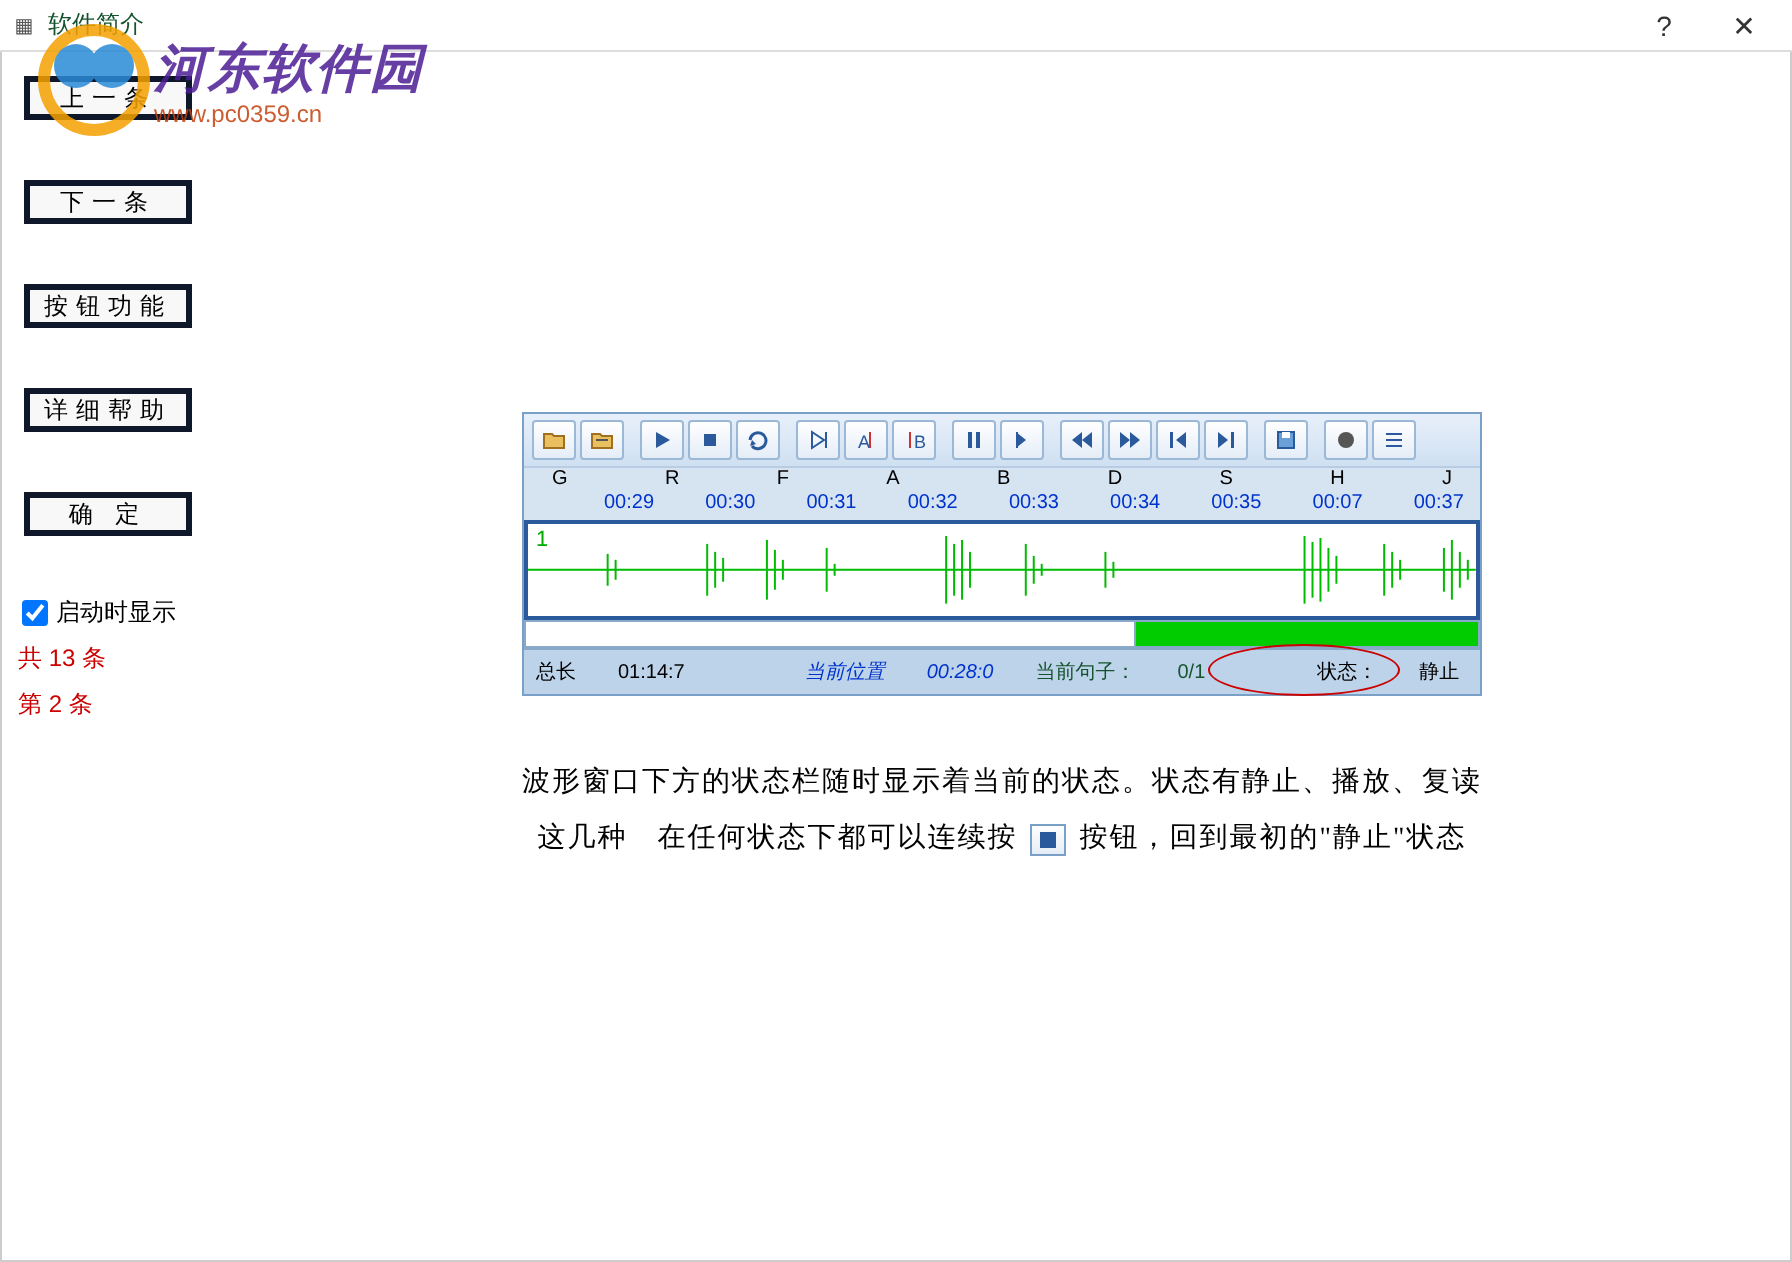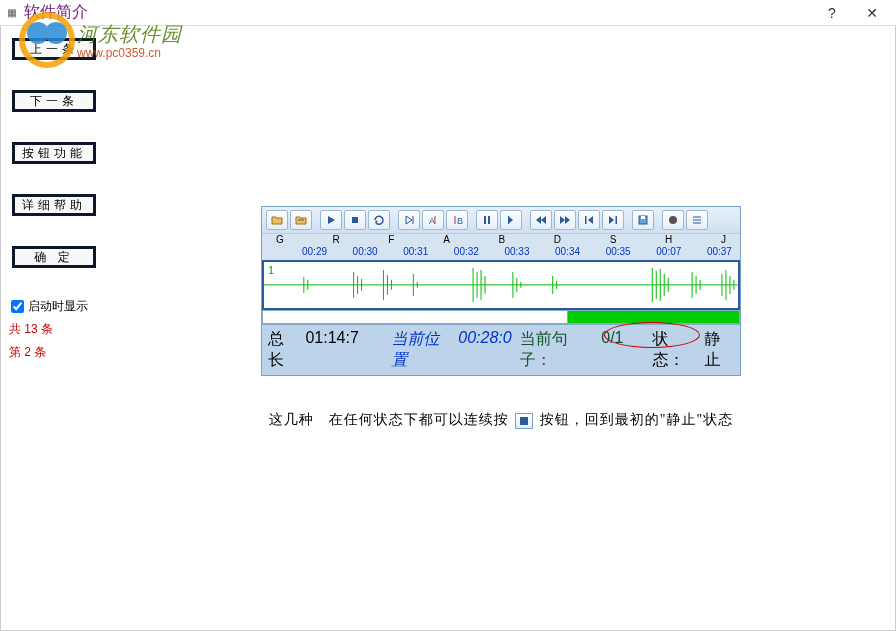--- a/index.html
+++ b/index.html
@@ -1,49 +1,49 @@
 <!DOCTYPE html>
 <html><head>
 <meta charset="utf-8">
 <style>
 * { box-sizing: border-box; margin: 0; padding: 0; }
 body { font-family: "Microsoft YaHei", SimSun, sans-serif; font-size: 12px; background: #fff; width: 896px; height: 631px; position: relative; overflow: hidden; }
 .titlebar { height: 26px; background: #fff; border-bottom: 1px solid #ddd; display: flex; align-items: center; padding: 0 4px; }
 .titlebar .icon { width: 16px; height: 16px; margin-right: 4px; display: flex; align-items: center; justify-content: center; font-size: 10px; color: #555; }
-.titlebar .title { flex: 1; font-size: 16px; color: #701a75; }
+.titlebar .title { flex: 1; font-size: 12px; color: #14532d; }
 .titlebar .ctrl { width: 40px; height: 24px; display: flex; align-items: center; justify-content: center; font-size: 14px; color: #333; cursor: default; }
 .window-body { display: flex; height: calc(631px - 26px); border: 1px solid #ccc; border-top: none; }
 .sidebar { width: 106px; padding: 8px; background: #fff; }
 .side-btn { width: 84px; height: 22px; margin: 0 auto 30px; border: 3px solid #0f172a; background: #f8f8f8; font-size: 12px; display: flex; align-items: center; justify-content: center; letter-spacing: 4px; cursor: default; }
 .side-btn.first { margin-top: 4px; }
 .side-check { display: flex; align-items: center; gap: 4px; margin: 4px 2px; }
 .side-check input { width: 13px; height: 13px; }
 .side-text { text-align: left; margin: 6px 0; font-size: 12px; }
 .red { color: #c00; }
 .content { flex: 1; position: relative; padding: 180px 40px 0 40px; }
 .watermark { position: absolute; top: -14px; left: -88px; display: flex; align-items: center; gap: 0; opacity: 0.85; z-index: 10; }
 .wm-logo { width: 56px; height: 56px; position: relative; }
 .wm-circle { position:absolute; border-radius:50%; }
 .wm-text { display: flex; flex-direction: column; margin-left: 2px; }
-.wm-cn { font-size: 20px; font-weight: normal; color: #4d7c0f; font-style: italic; letter-spacing: 1px; }
+.wm-cn { font-size: 26px; font-weight: bold; color: #4c1d95; font-style: italic; letter-spacing: 1px; }
 .wm-url { font-size: 12px; color: #c2410c; margin-top: -2px; }
 .audio-panel { width: 480px; margin: 0 auto; border: 1px solid #7aa0c7; background: #d6e4f2; }
 .toolbar { display: flex; gap: 2px; padding: 3px 4px; background: linear-gradient(#e8f0fa,#cfe0f2); border-bottom: 1px solid #b8cde3; }
 .t-btn { width: 22px; height: 20px; border: 1px solid #9bb8d6; background: linear-gradient(#fff,#e4edf7); display: flex; align-items: center; justify-content: center; border-radius: 2px; }
 .t-btn.sep { border: none; background: none; width: 4px; }
 .t-btn svg { width: 12px; height: 12px; }
 .ruler { position: relative; height: 26px; background: #d6e4f2; font-size: 10px; color: #003; }
 .ruler .letters { display: flex; justify-content: space-between; padding: 0 14px; height: 12px; color: #000; font-size: 10px; }
 .ruler .times { display: flex; justify-content: space-between; padding: 0 8px; color: #0033cc; font-size: 10px; margin-left: 32px; }
 .wave-area { position: relative; height: 50px; background: #fff; border: 2px solid #2a5a9c; margin: 0; }
 .wave-num { position: absolute; top: 2px; left: 4px; color: #0a0; font-size: 11px; }
 .wave-svg { position: absolute; inset: 0; }
 .progress-row { height: 14px; display:flex; }
 .progress-row .seg { height:100%; }
-.status-bar { display: flex; align-items: flex-start; gap: 8px; padding: 4px 6px; background: #bcd3ea; border-top: 1px solid #8aa9c9; font-size: 16px; position: relative; }
+.status-bar { display: flex; align-items: center; gap: 21px; padding: 4px 6px; background: #bcd3ea; border-top: 1px solid #8aa9c9; font-size: 10px; position: relative; }
 .st-label { color: #000; }
 .st-blue { color: #0033cc; font-style: italic; }
 .st-green { color: #14532d; }
 .status-ellipse { position: absolute; border: 1.5px solid #c00; border-radius: 50%; width: 96px; height: 26px; right: 40px; top: -3px; pointer-events: none; }
 .desc { width: 540px; margin: 30px auto 0; font-size: 14px; line-height: 2; color: #000; font-family: SimSun, serif; letter-spacing: 1px; }
 .desc .inline-icon { display: inline-block; width: 18px; height: 16px; border: 1px solid #7aa0c7; background: linear-gradient(#fff,#e4edf7); vertical-align: middle; margin: 0 2px; position: relative; }
 .desc .inline-icon .sq { position:absolute; width:8px; height:8px; background:#2a5a9c; top:3px; left:4px; }
 </style>
 </head>
 <body>
@@ -265,20 +265,21 @@
         <span class="st-green">当前句子：</span>
         <span class="st-green">0/1</span>
         <span style="width:14px"></span>
         <span class="st-label">状态：</span>
         <span class="st-label">静止</span>
         <div class="status-ellipse"></div>
       </div>
     </div>
 
     <div class="desc">
+      <div style="text-align:center">波形窗口下方的状态栏随时显示着当前的状态。状态有静止、播放、复读</div>
       <div style="text-align:center">
         <span>这几种　在任何状态下都可以连续按</span>
         <span class="inline-icon"><span class="sq"></span></span>
         <span>按钮，回到最初的"静止"状态</span>
       </div>
     </div>
   </div>
 </div>
 
 </body></html>

